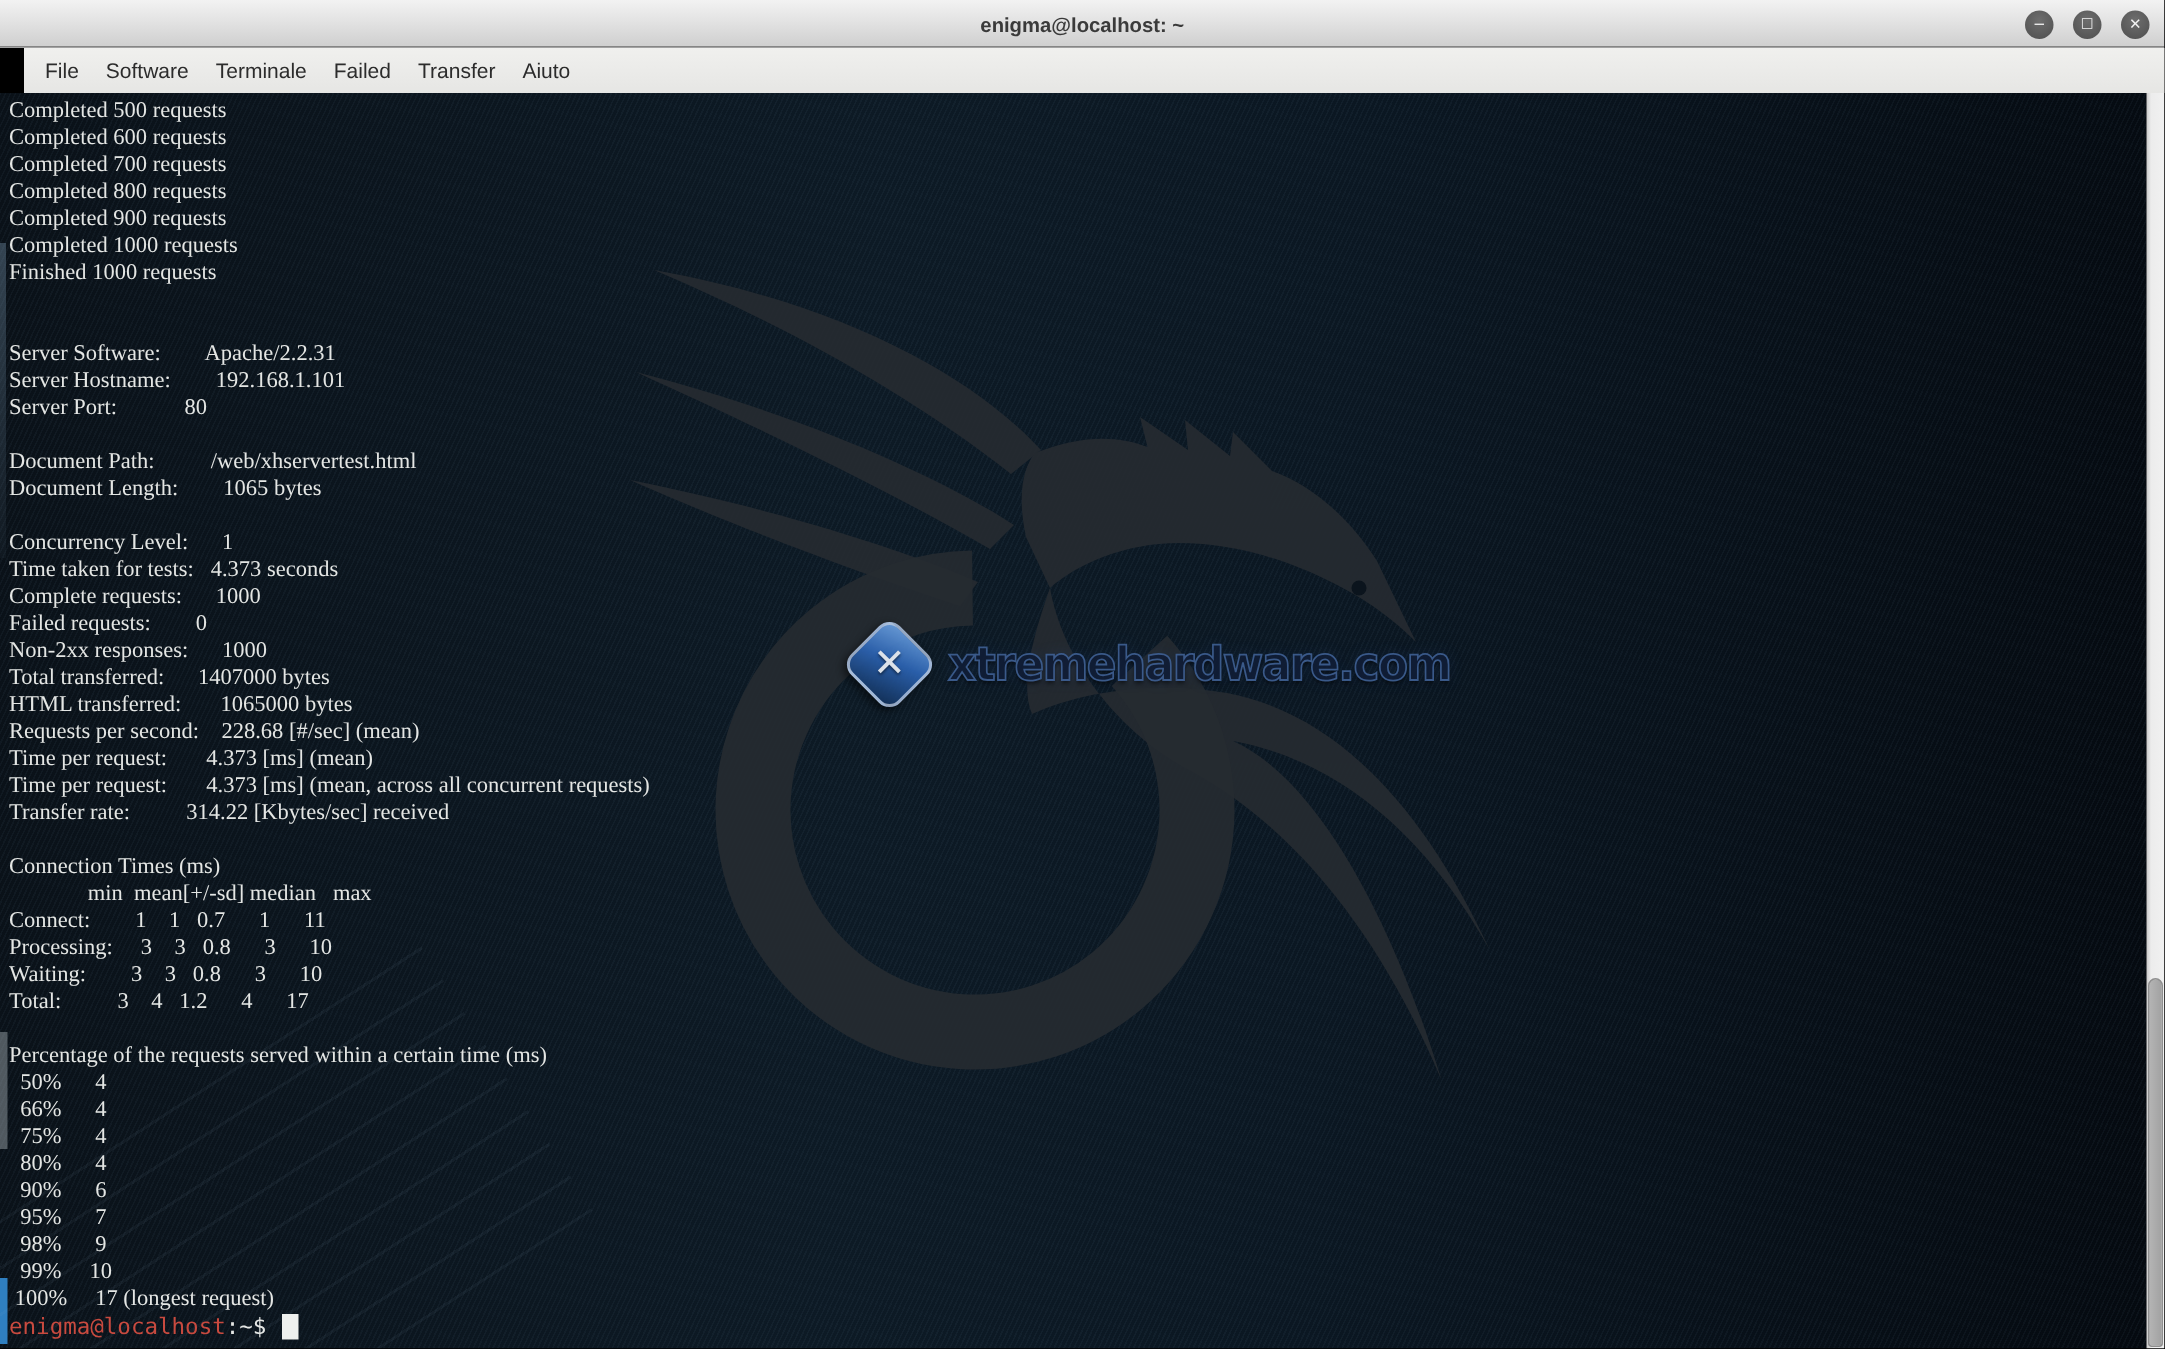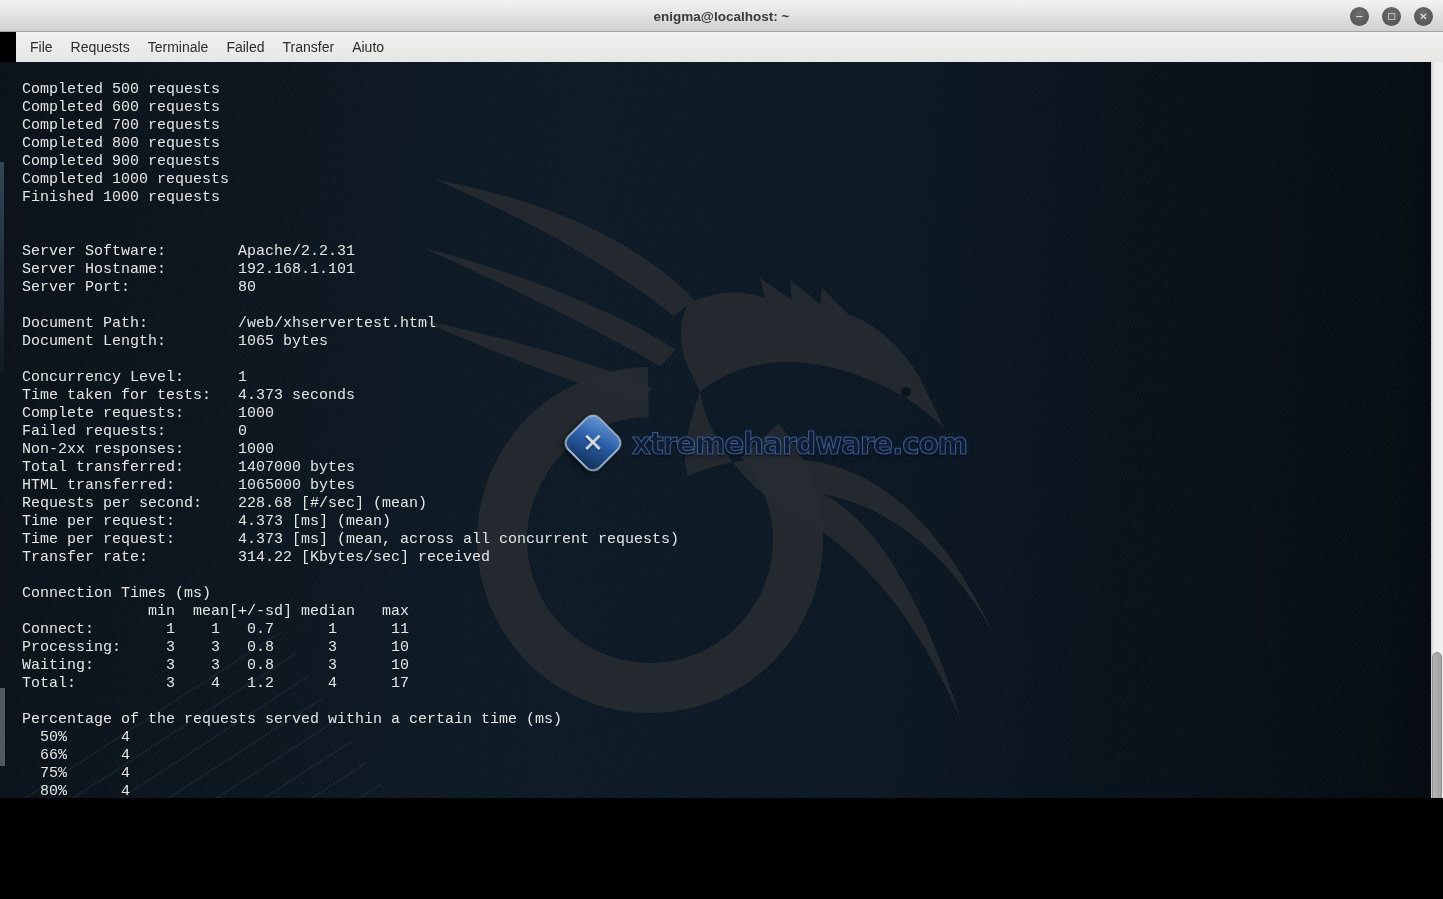--- a/index.html
+++ b/index.html
@@ -1,16 +1,16 @@
 <!DOCTYPE html>
 <html><head>
 <meta charset="utf-8">
 <style>
   html,body{margin:0;padding:0;background:#000;}
-  #stage{position:relative;width:1443px;height:798px;overflow:hidden;
+  #stage{position:relative;width:1443px;height:899px;overflow:hidden;
          font-family:"Liberation Sans","DejaVu Sans",sans-serif;}
 
   
   .titlebar{position:absolute;left:0;top:0;width:1443px;height:32px;
     background:linear-gradient(#f2f2f2 0%,#e3e3e3 45%,#cfcfcf 100%);
     border-bottom:1px solid #a2a2a2;box-sizing:border-box;}
   .titlebar .title{position:absolute;left:0;right:0;top:0;height:32px;
     display:flex;align-items:center;justify-content:center;
     font-size:13.5px;font-weight:bold;color:#3a3a3a;}
   .win-controls{position:absolute;right:10px;top:0;height:32px;
@@ -49,24 +49,24 @@
     text-shadow:0 2px 3px rgba(0,0,0,.65),0 0 10px rgba(40,70,120,.35);}
 
   .sliver{position:absolute;left:0;}
   .streaks{position:absolute;left:-60px;top:660px;width:430px;height:220px;
     transform:rotate(-33deg);
     background:repeating-linear-gradient(0deg,rgba(150,180,205,.06) 0 2px,
       transparent 2px 26px);}
 
   
   .term-content{position:absolute;left:6px;top:3px;right:24px;}
-  pre.term{margin:16px;font-family:Liberation Mono, monospace;
+  pre.term{margin:0;font-family:Liberation Serif, serif;
     font-size:15px;line-height:18px;color:#e4e6e4;white-space:pre;}
   .prompt{height:18px;font-family:"DejaVu Sans Mono","Liberation Mono",monospace;
-    font-size:15px;line-height:18px;font-weight:bold;white-space:pre;
+    font-size:15px;line-height:18px;font-weight:normal;white-space:pre;
     display:flex;align-items:center;}
   .prompt .user{color:#c84a3f;}
   .prompt .rest{color:#e4e6e4;}
   .cursor{display:inline-block;width:11px;height:17px;background:#eef0ee;margin-left:1px;}
 
   
   .scrollbar{position:absolute;right:0;top:62px;width:12px;height:837px;
     background:linear-gradient(90deg,#c9c9c9 0,#ececec 3px,#f1f1f1 100%);}
   .scroll-thumb{position:absolute;left:1px;right:1px;top:590px;bottom:1px;
     background:linear-gradient(90deg,#b4b4b4,#a2a2a2);
@@ -88,21 +88,21 @@
         <span style="font-size:9px;">□</span>
       </button>
       <button class="win-btn">
         <span>✕</span>
       </button>
     </div>
   </div>
 
   <div class="menubar">
     <div class="menu-item">File</div>
-    <div class="menu-item">Requests</div>
+    <div class="menu-item">Software</div>
     <div class="menu-item">Terminale</div>
     <div class="menu-item">Failed</div>
     <div class="menu-item">Transfer</div>
     <div class="menu-item">Aiuto</div>
   </div>
 
   <div class="screen">
     <div class="pinstripe"></div>
 
     <svg class="dragon" viewBox="0 0 1431 837" width="1431" height="837">

